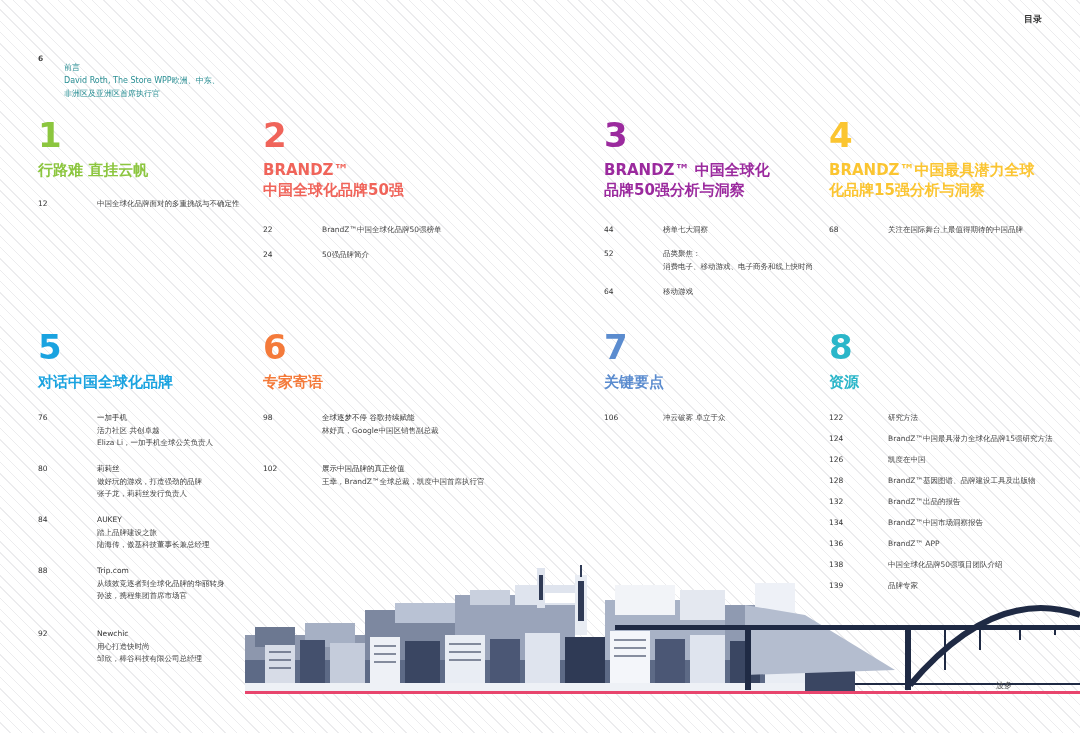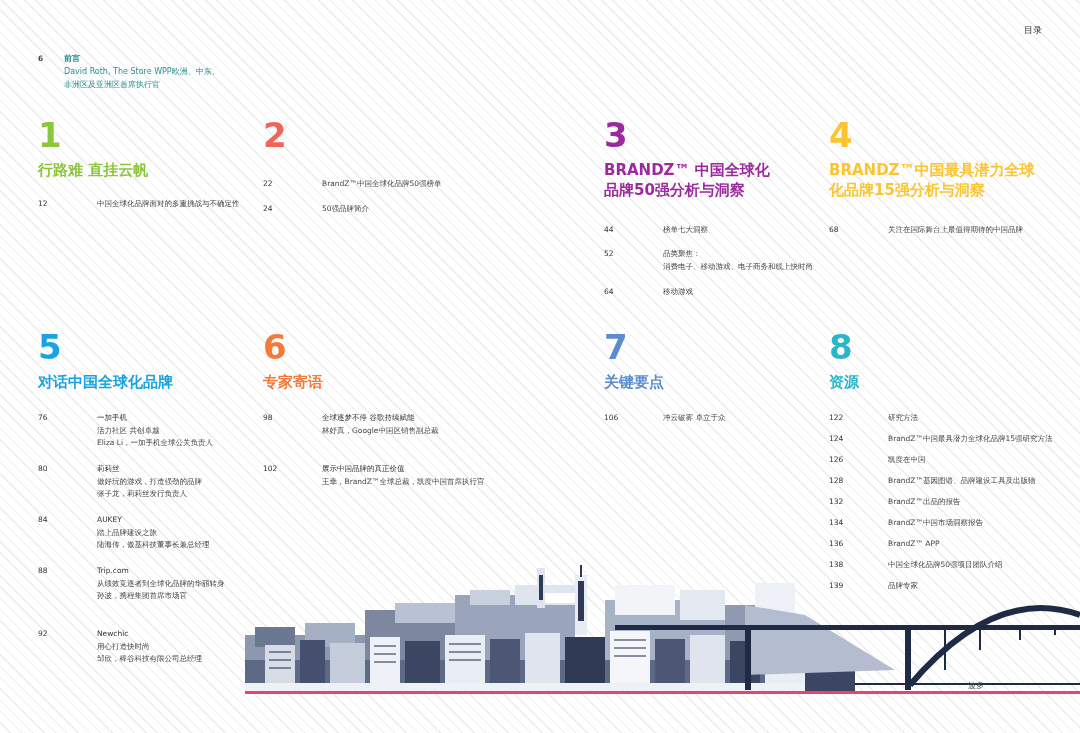--- a/index.html
+++ b/index.html
@@ -3,37 +3,37 @@
 <meta charset="utf-8">
 <style>
   html, body { margin: 0; padding: 0; }
   body {
     width: 1080px; height: 733px; position: relative; overflow: hidden;
     font-family: "DejaVu Sans", "Liberation Sans", sans-serif;
     background-color: #ffffff;
     background-image: repeating-linear-gradient(45deg, #ffffff 0px, #ffffff 7px, #ececee 7px, #ececee 8px);
     color: #333;
   }
-  .toc-label { position: absolute; left: 1024px; top: 24px; font-size: 9px; font-weight: normal; color: #333; }
+  .toc-label { position: absolute; left: 1024px; top: 13px; font-size: 9px; font-weight: bold; color: #333; }
   .preface { position: absolute; left: 38px; top: 52px; font-size: 8px; line-height: 13px; }
   .preface .pg { position: absolute; left: 0; top: 0; font-weight: bold; color: #444; font-size: 7.5px; }
   .preface .body { position: absolute; left: 26px; top: 0; width: 220px; color: #2a8f94; }
-  .preface .title { font-weight: bold; color: #2a8f94; }
+  .preface .title { font-weight: normal; color: #2a8f94; margin-top: 9px; }
 
   .section { position: absolute; width: 240px; }
   .section .num { font-size: 34px; font-weight: bold; line-height: 34px; height: 36px; }
   .section .heading { font-size: 15px; font-weight: bold; line-height: 20px; margin-top: 6px; }
   .entries { position: relative; }
   .entry { position: absolute; left: 0; font-size: 7.5px; line-height: 12.5px; color: #444; }
   .entry .pg { position: absolute; left: 0; top: 0; font-weight: normal; color: #333; width: 20px; }
   .entry .txt { position: absolute; left: 25px; top: 0; white-space: nowrap; padding-left: 34px; }
   .entry .txt .b { font-weight: normal; color: #333; }
 
   .skyline { position: absolute; left: 245px; top: 565px; width: 835px; height: 130px; }
-  .city-label { position: absolute; left: 968px; top: 680px; font-size: 8px; color: #555; }
+  .city-label { position: absolute; left: 996px; top: 680px; font-size: 8px; color: #555; }
   .base-line { position: absolute; left: 245px; top: 691px; width: 835px; height: 3px; background: #e8456d; }
 </style>
 </head>
 <body>
 
 <div class="toc-label">目录</div>
 
 <div class="preface">
   <span class="pg">6</span>
   <div class="body">
@@ -51,20 +51,24 @@
   <div class="entries">
     <div class="entry" style="top:18px;">
       <span class="pg">12</span>
       <span class="txt">中国全球化品牌面对的多重挑战与不确定性</span>
     </div>
   </div>
 </div>
 
 <div class="section" style="left:263px;top:118px;color:#f0645a;">
   <div class="num">2</div>
+  <div class="heading">
+    <div>BRANDZ™</div>
+    <div>中国全球化品牌50强</div>
+  </div>
   <div class="entries">
     <div class="entry" style="top:24px;">
       <span class="pg">22</span>
       <span class="txt">BrandZ™中国全球化品牌50强榜单</span>
     </div>
     <div class="entry" style="top:49px;">
       <span class="pg">24</span>
       <span class="txt">50强品牌简介</span>
     </div>
   </div>

